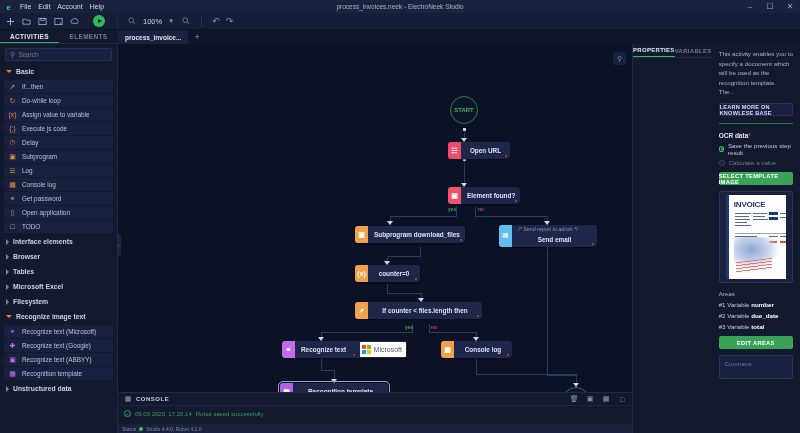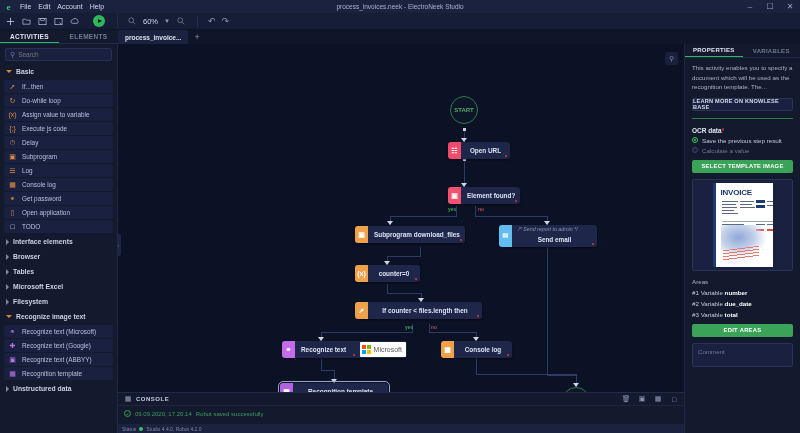--- a/index.html
+++ b/index.html
@@ -143,22 +143,22 @@
   .console-actions { margin-left: auto; display: flex; gap: 8px; align-items: center; }
   .console-body { flex: 1; padding: 4px 6px; }
   .log-line { display: flex; align-items: center; gap: 4px; font-size: 6px; color: #3f9a5c; }
   .log-ic { width: 7px; height: 7px; border: 1px solid #3f9a5c; border-radius: 50%;
             display: flex; align-items: center; justify-content: center; font-size: 5px; }
   .statusbar { height: 9px; background: #1b2240; display: flex; align-items: center; gap: 3px;
                padding: 0 4px; font-size: 5px; color: #7b86a6; }
   .status-dot { width: 4px; height: 4px; border-radius: 50%; background: #35c46a; }
 
   
-  .rightpanel { width: 116px; background: #131a2e; border-left: 1px solid #202847;
-                display: flex; flex-direction: column; }
+  .rightpanel { width: 168px; background: #131a2e; border-left: 1px solid #202847;
+                display: flex; flex-direction: row; }
   .rp-tabs { height: 14px; display: flex; border-bottom: 1px solid #222a4a; }
   .rp-tab { flex: 1; display: flex; align-items: center; justify-content: center;
             font-size: 6px; font-weight: bold; letter-spacing: .3px; color: #6f7a95; }
   .rp-tab.active { color: #dfe5f2; border-bottom: 1.5px solid #2fb85b; }
   .rp-body { flex: 1; padding: 5px 7px; overflow: hidden; }
   .rp-desc { font-size: 6.2px; line-height: 1.55; color: #aab3cb; }
   .kb-btn { margin-top: 6px; height: 13px; background: #1a2140; border: 1px solid #2b3458;
             border-radius: 2px; display: flex; align-items: center; justify-content: center;
             font-size: 5.6px; font-weight: bold; letter-spacing: .2px; color: #d6dcec; }
   .rp-divider { height: 1px; background: #2f7a46; margin: 7px 0 8px 0; }
@@ -253,21 +253,21 @@
           <div class="tri"></div>
         </div>
     </div>
     <div class="tb-mid">
       <div class="tb-ic">
         <svg width="8" height="8" viewBox="0 0 10 10">
             <circle cx="4" cy="4" r="3" stroke="#8d97b1" stroke-width=".8" fill="none"></circle>
             <path d="M6.2 6.2L9 9" stroke="#8d97b1" stroke-width=".8"></path>
           </svg>
       </div>
-      <div class="zoomlbl">60%</div>
+      <div class="zoomlbl">100%</div>
       <div class="chev">▼</div>
       <div class="tb-ic">
         <svg width="8" height="8" viewBox="0 0 10 10">
             <circle cx="4" cy="4" r="3" stroke="#8d97b1" stroke-width=".8" fill="none"></circle>
             <path d="M6.2 6.2L9 9" stroke="#8d97b1" stroke-width=".8"></path>
           </svg>
       </div>
       <div class="tb-sep"></div>
       <div class="undo">↶</div>
       <div class="undo">↷</div>

